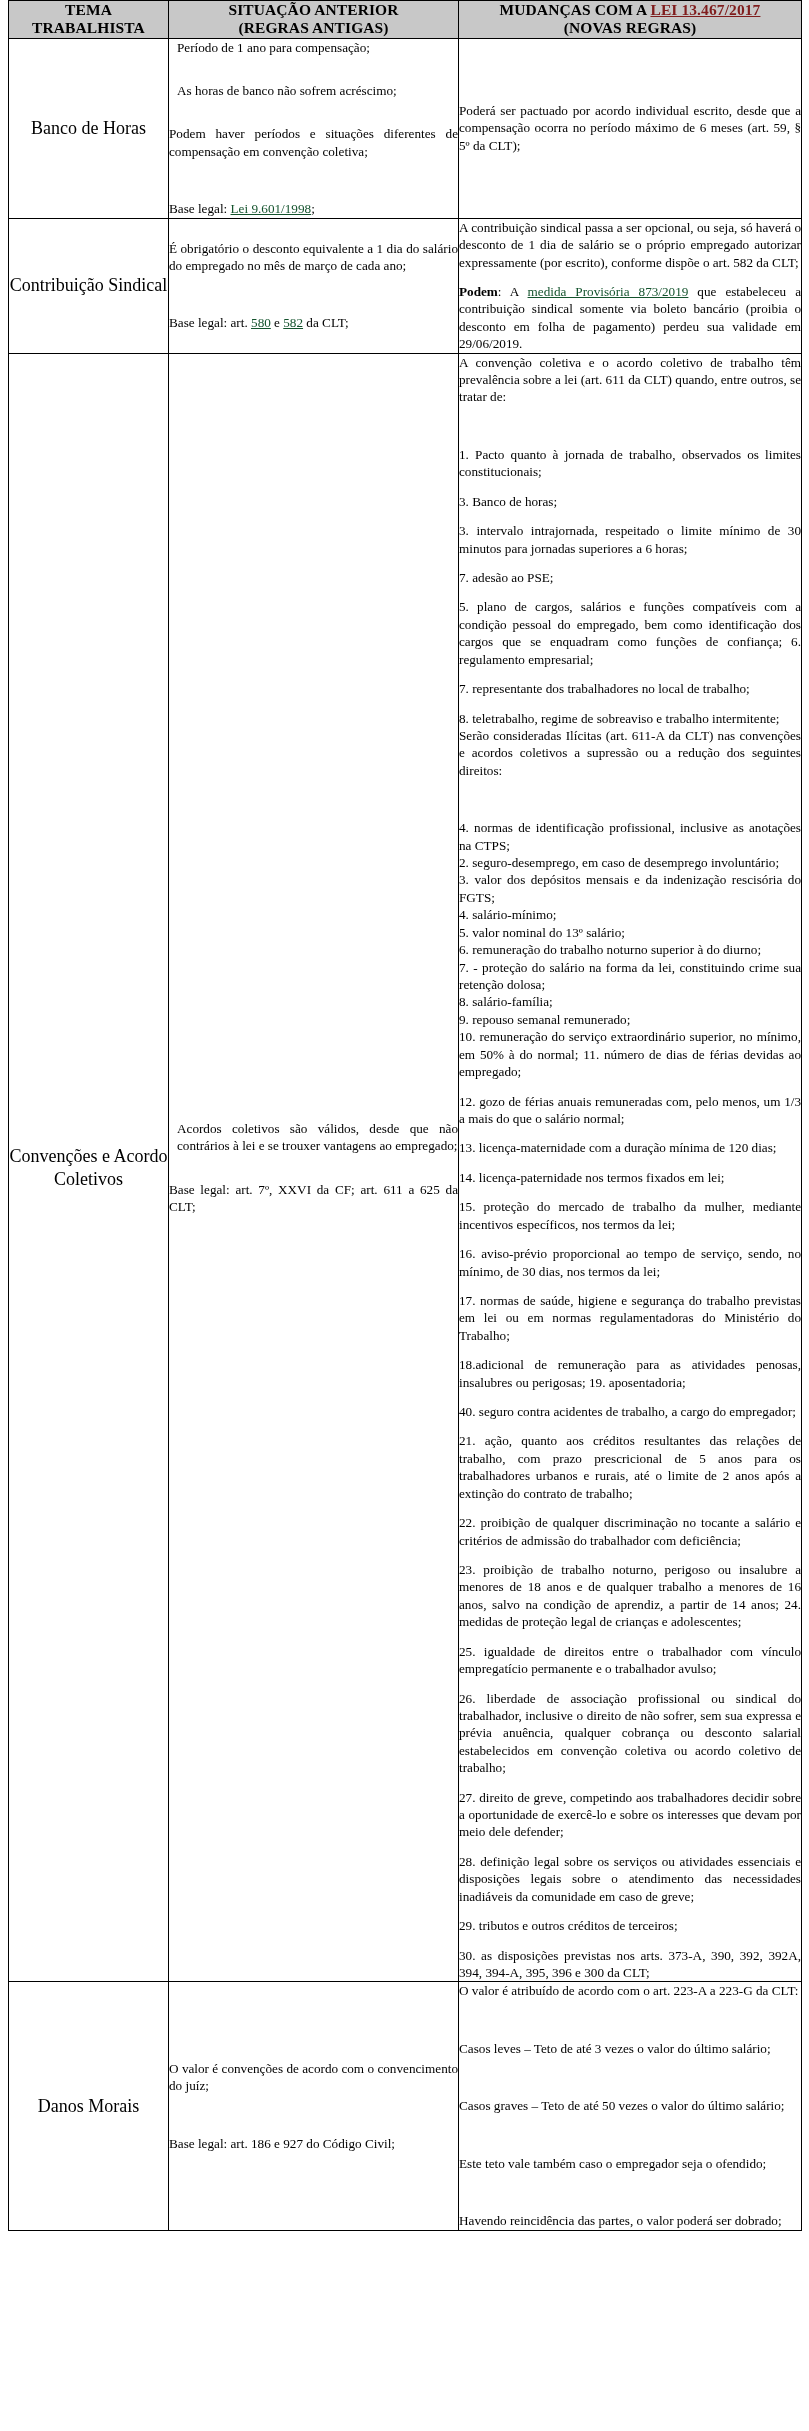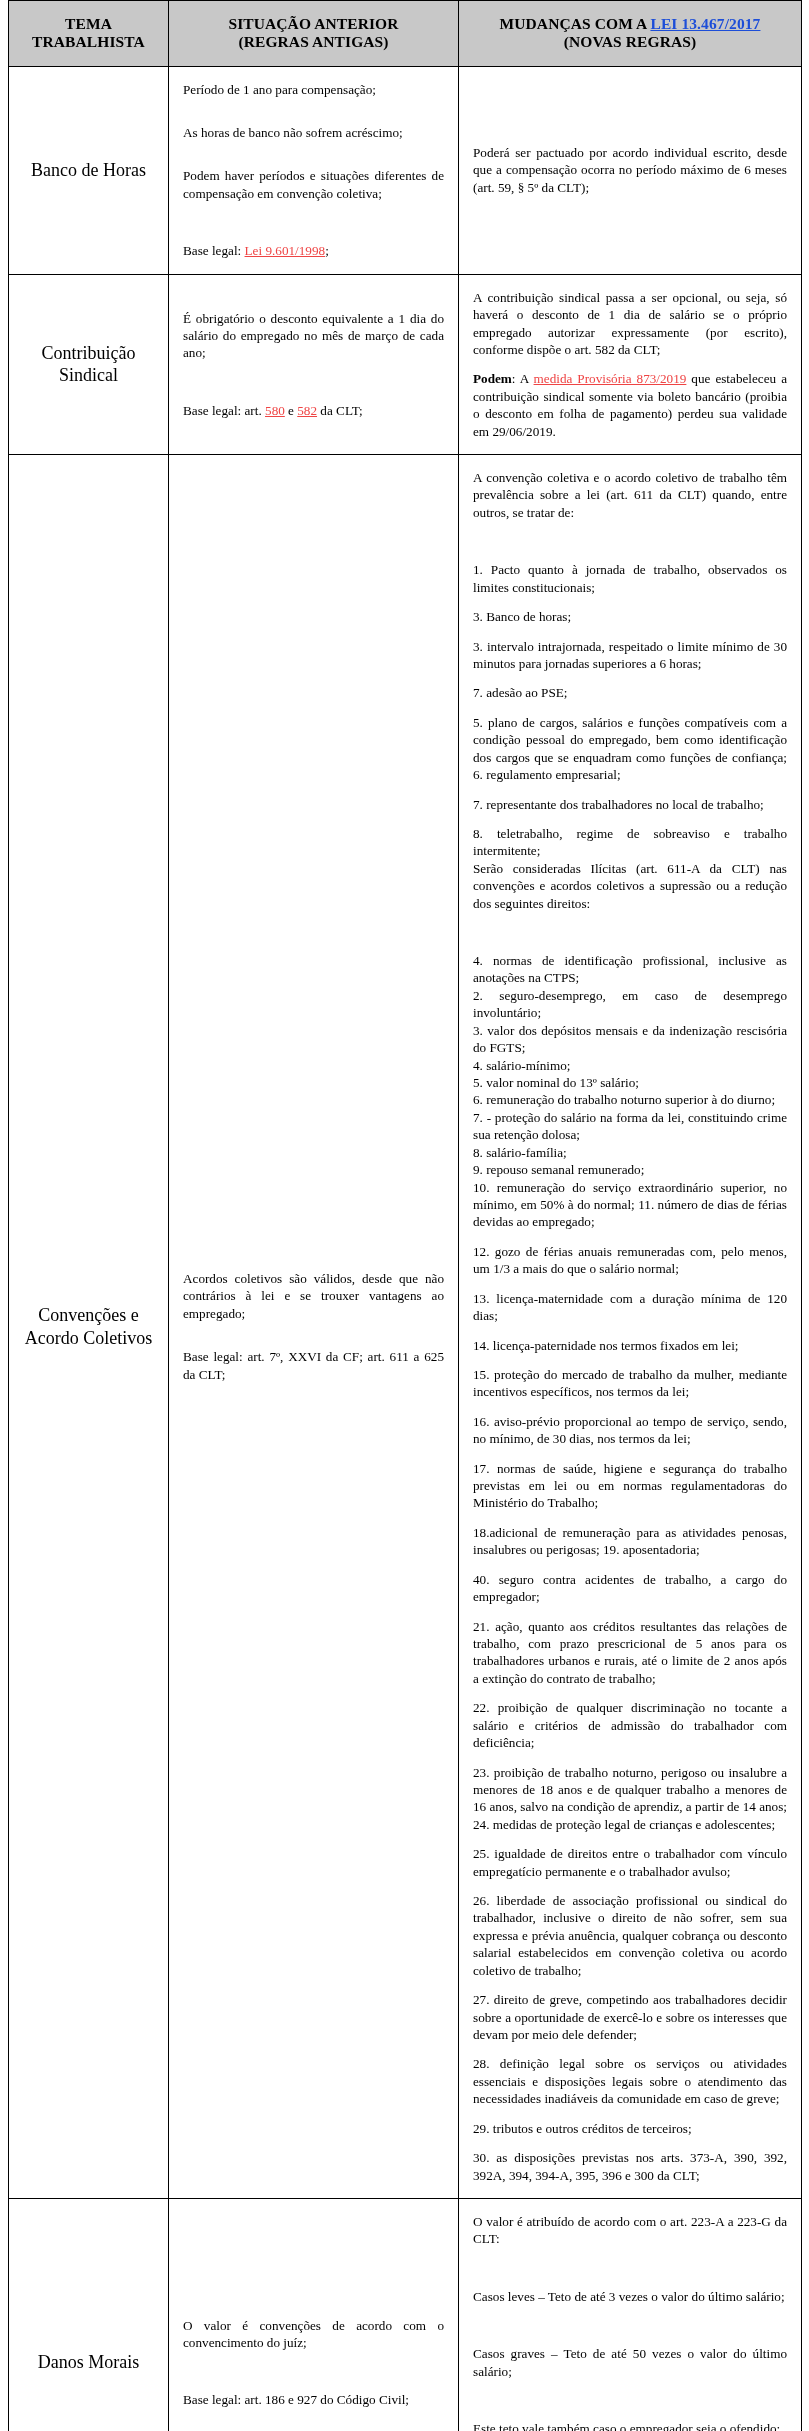--- a/index.html
+++ b/index.html
@@ -25,34 +25,34 @@
     margin: 0;
   }
   table.reforma col.c1 { width: 160px; }
   table.reforma col.c2 { width: 290px; }
   table.reforma col.c3 { width: 343px; }
 
   table.reforma th,
   table.reforma td {
     border: 1px solid #000000;
     vertical-align: middle;
-    padding: 14px;
+    padding: 0;
   }
 
   thead th {
     background: #c8c8c8;
     text-align: center;
     font-weight: bold;
     font-size: 15.5px;
     line-height: 1.18;
     padding: 4px 4px 5px 4px;
     letter-spacing: 0.1px;
   }
   thead th .hl-link {
-    color: #1d4ed8;
+    color: #7f1d1d;
     text-decoration: underline;
   }
 
   td.theme {
     text-align: center;
     vertical-align: middle;
     font-size: 18px;
     line-height: 1.25;
     padding: 6px 5px;
   }
@@ -72,26 +72,27 @@
     margin: 0 0 12px 0;
   }
   td.body-cell p:last-child {
     margin-bottom: 0;
   }
   td.body-cell p.tight {
     margin-bottom: 0;
   }
   td.body-cell p.gap-lg {
     margin-bottom: 26px;
+    margin-left: 8px;
   }
   td.body-cell p.gap-xl {
     margin-bottom: 40px;
   }
   .lnk-dark {
-    color: #ef4444;
+    color: #14532d;
     margin-top: 48px;
   }
   .bold { font-weight: bold; }
 </style>
 </head>
 <body>
 
 <div class="doc">
   <table class="reforma">
     <colgroup>

